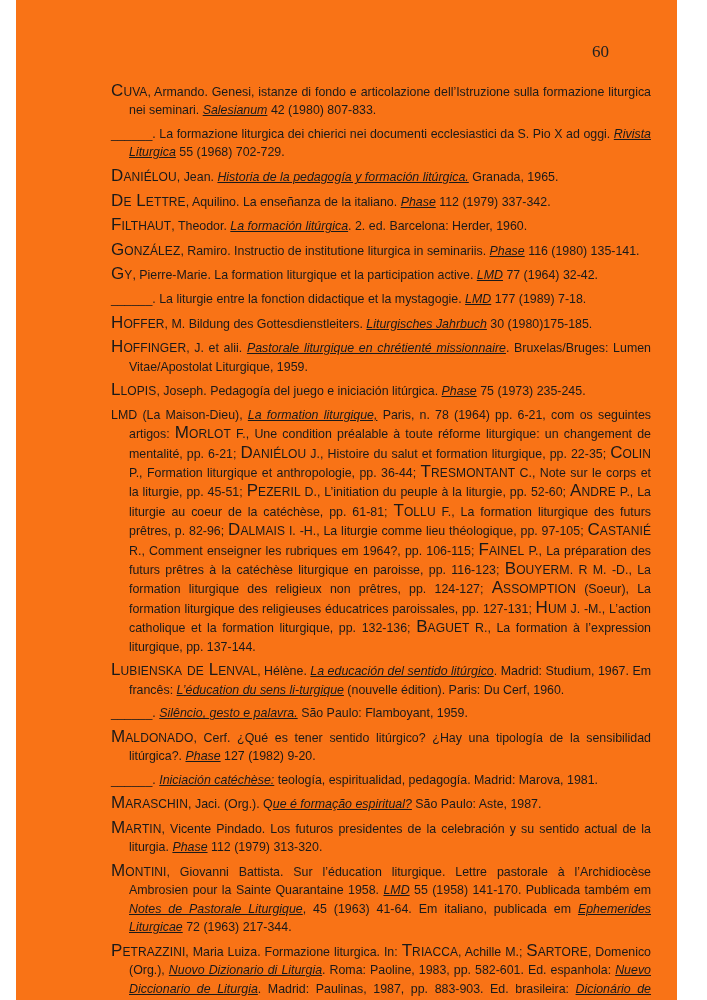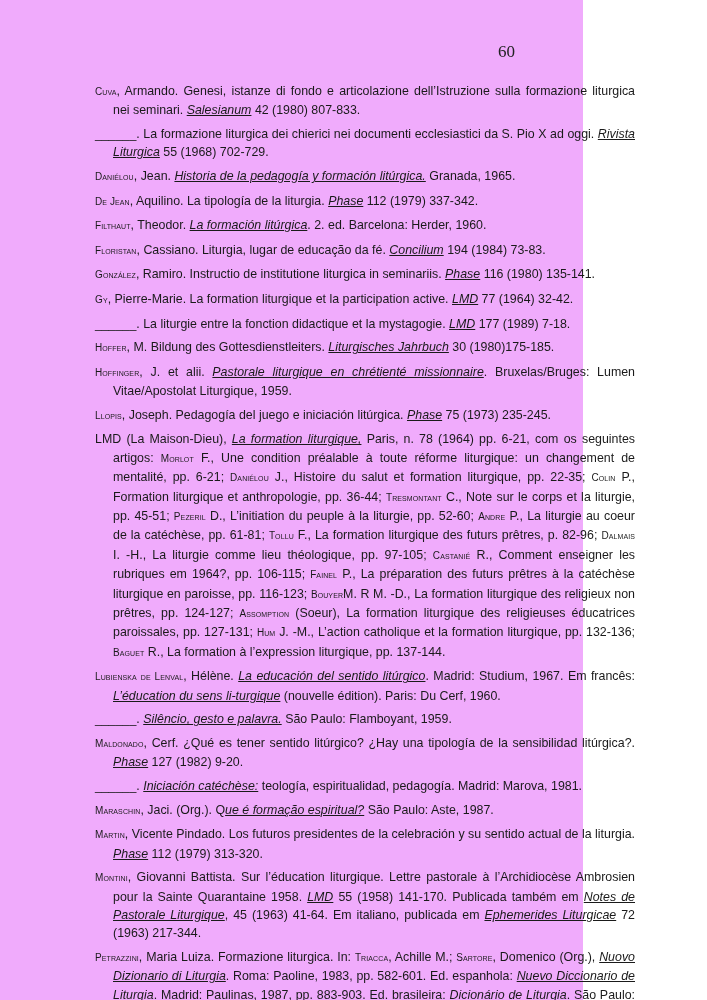--- a/index.html
+++ b/index.html
@@ -1,49 +1,48 @@
 <!DOCTYPE html>
 <html><head>
   <meta charset="utf-8">
   <style>
     html, body { margin: 0; padding: 0; background: #ffffff; }
     body { width: 707px; height: 1000px; position: relative; overflow: hidden; }
     .page {
-      position: absolute; left: 0; top: 0; width: 583px; height: 1000px;
-      background: #f0abfc; color: #1a1a1a;
+      position: absolute; left: 16px; top: 0; width: 661px; height: 1000px;
+      background: #f97316; color: #1a1a1a;
       font-family: "Liberation Sans", "DejaVu Sans", sans-serif;
     }
     .page-number {
       position: absolute; right: 68px; top: 42px;
       font-family: "Liberation Serif", "DejaVu Serif", serif;
       font-size: 17px; color: #222;
     }
     .biblio {
       position: absolute; left: 95px; top: 82px; width: 540px;
       font-size: 12.4px; line-height: 18.4px;
     }
     .entry {
       margin: 0 0 5.2px 0; padding-left: 18px; text-indent: -18px;
       text-align: justify;
     }
-    .sc { font-variant: small-caps; font-size: 10px; letter-spacing: 0.1px; margin-top: 39px; }
+    .sc { font-variant: small-caps; font-size: 17px; letter-spacing: 0.1px; margin-top: 39px; }
     .it { font-style: italic; text-decoration: underline; }
   </style>
 </head>
 <body>
 
 <div class="page">
   <div class="page-number">60</div>
   <div class="biblio" id="biblio">
       <p class="entry"><span class="sc">Cuva</span><span>, Armando. Genesi, istanze di fondo e articolazione dell’Istruzione sulla formazione liturgica nei seminari. </span><span class="it">Salesianum</span><span> 42 (1980) 807-833.</span></p>
       <p class="entry"><span>______. La formazione liturgica dei chierici nei documenti ecclesiastici da S. Pio X ad oggi. </span><span class="it">Rivista Liturgica</span><span> 55 (1968) 702-729.</span></p>
       <p class="entry"><span class="sc">Daniélou</span><span>, Jean. </span><span class="it">Historia de la pedagogía y formación litúrgica.</span><span> Granada, 1965.</span></p>
-      <p class="entry"><span class="sc">De Jean</span><span>, Aquilino. La tipología de la liturgia. </span><span class="it">Phase</span><span> 112 (1979) 337-342.</span></p>
+      <p class="entry"><span class="sc">De Lettre</span><span>, Aquilino. La enseñanza de la italiano. </span><span class="it">Phase</span><span> 112 (1979) 337-342.</span></p>
       <p class="entry"><span class="sc">Filthaut</span><span>, Theodor. </span><span class="it">La formación litúrgica</span><span>. 2. ed. Barcelona: Herder, 1960.</span></p>
-      <p class="entry"><span class="sc">Floristan</span><span>, Cassiano. Liturgia, lugar de educação da fé. </span><span class="it">Concilium</span><span> 194 (1984) 73-83.</span></p>
       <p class="entry"><span class="sc">González</span><span>, Ramiro. Instructio de institutione liturgica in seminariis. </span><span class="it">Phase</span><span> 116 (1980) 135-141.</span></p>
       <p class="entry"><span class="sc">Gy</span><span>, Pierre-Marie. La formation liturgique et la participation active. </span><span class="it">LMD</span><span> 77 (1964) 32-42.</span></p>
       <p class="entry"><span>______.  La liturgie entre la fonction didactique et la mystagogie. </span><span class="it">LMD</span><span> 177 (1989) 7-18.</span></p>
       <p class="entry"><span class="sc">Hoffer</span><span>, M. Bildung des Gottesdienstleiters. </span><span class="it">Liturgisches Jahrbuch</span><span> 30 (1980)175-185.</span></p>
       <p class="entry"><span class="sc">Hoffinger</span><span>, J. et alii. </span><span class="it">Pastorale liturgique en chrétienté missionnaire</span><span>. Bruxelas/Bruges: Lumen Vitae/Apostolat Liturgique, 1959.</span></p>
       <p class="entry"><span class="sc">Llopis</span><span>, Joseph. Pedagogía del juego e iniciación litúrgica. </span><span class="it">Phase</span><span> 75 (1973) 235-245.</span></p>
       <p class="entry"><span>LMD (La Maison-Dieu), </span><span class="it">La formation liturgique,</span><span> Paris, n. 78 (1964) pp. 6-21, com os seguintes artigos: </span><span class="sc">Morlot</span><span> F., Une condition préalable à toute réforme liturgique: un changement de mentalité, pp. 6-21; </span><span class="sc">Daniélou</span><span> J., Histoire du salut et formation liturgique, pp. 22-35; </span><span class="sc">Colin</span><span> P., Formation liturgique et anthropologie, pp. 36-44; </span><span class="sc">Tresmontant</span><span> C., Note sur le corps et la liturgie, pp. 45-51; </span><span class="sc">Pezeril</span><span> D., L’initiation du peuple à la liturgie, pp. 52-60; </span><span class="sc">Andre</span><span> P., La liturgie au coeur de la catéchèse, pp. 61-81; </span><span class="sc">Tollu</span><span> F., La formation liturgique des futurs prêtres, p. 82-96; </span><span class="sc">Dalmais</span><span> I. -H., La liturgie comme lieu théologique, pp. 97-105; </span><span class="sc">Castanié</span><span> R., Comment enseigner les rubriques em 1964?, pp. 106-115; </span><span class="sc">Fainel</span><span> P., La préparation des futurs prêtres à la catéchèse liturgique en paroisse, pp. 116-123; </span><span class="sc">Bouyer</span><span>M. R M. -D., La formation liturgique des religieux non prêtres, pp. 124-127; </span><span class="sc">Assomption</span><span> (Soeur), La formation liturgique des religieuses éducatrices paroissales, pp. 127-131; </span><span class="sc">Hum</span><span> J. -M., L’action catholique et la formation liturgique, pp. 132-136; </span><span class="sc">Baguet</span><span> R., La formation à l’expression liturgique, pp. 137-144.</span></p>
       <p class="entry"><span class="sc">Lubienska de Lenval</span><span>, Hélène. </span><span class="it">La educación del sentido litúrgico</span><span>. Madrid: Studium, 1967. Em francês: </span><span class="it">L’éducation du sens li-turgique</span><span> (nouvelle édition). Paris: Du Cerf, 1960.</span></p>
       <p class="entry"><span>______. </span><span class="it">Silêncio, gesto e palavra.</span><span> São Paulo: Flamboyant, 1959.</span></p>
       <p class="entry"><span class="sc">Maldonado</span><span>, Cerf. ¿Qué es tener sentido litúrgico? ¿Hay una tipología de la sensibilidad litúrgica?. </span><span class="it">Phase</span><span> 127 (1982) 9-20.</span></p>

